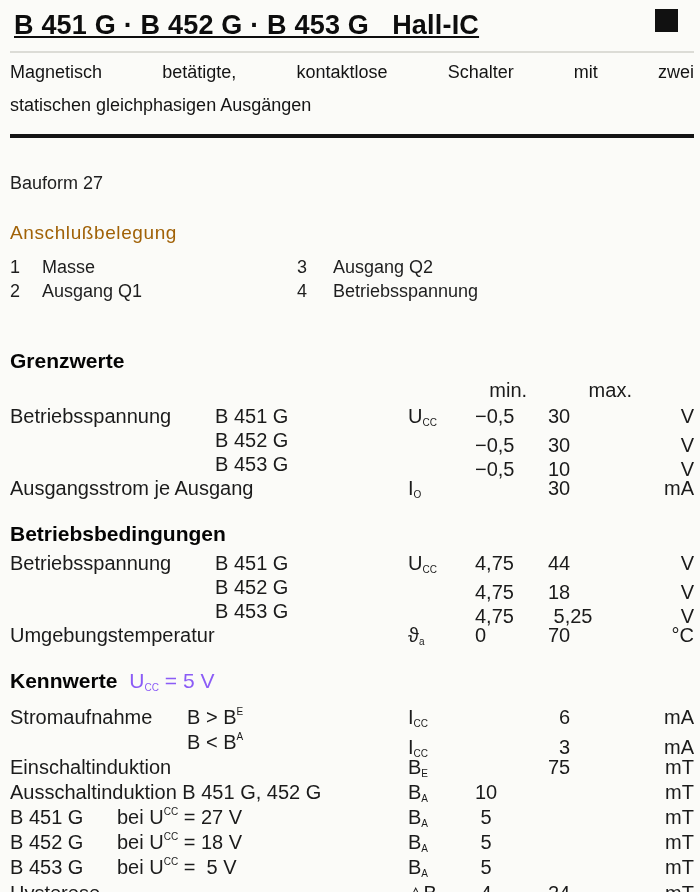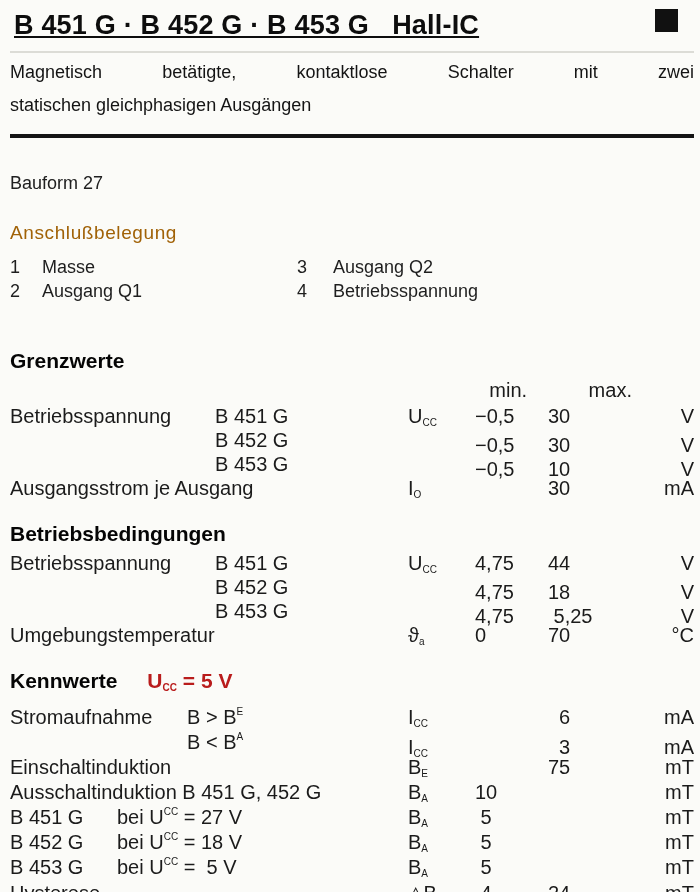--- a/index.html
+++ b/index.html
@@ -34,21 +34,21 @@
 
   .pin-grid {
     margin-top:11px; font-size:18px; line-height:24px; color:#1e1e1e;
     display:grid; grid-template-columns:32px 255px 36px auto;
   }
 
   
   .tsection { margin-top:20px; }
   .tsection.first { margin-top:45px; }
   h2 { margin:0 0 6px 0; font-size:21px; line-height:25px; font-weight:700; color:#050505; }
-  h2 .hsuffix { font-weight:700; margin-left:30px; color:#b91c1c; }
+  h2 .hsuffix { font-weight:400; margin-left:12px; color:#8b5cf6; }
 
   .trow { display:flex; align-items:baseline; height:24px; font-size:20px; white-space:pre; }
   .trow.k { height:25px; }
   .trow.colhead { height:26px;gap:35px; }
   .c-label { width:398px; display:flex; overflow:hidden; }
   .wfix { display:inline-block; }
   .c-sym { width:67px; }
   .c-min { width:73px; }
   .c-max { width:80px; }
   .c-unit { flex:1; text-align:right; }

